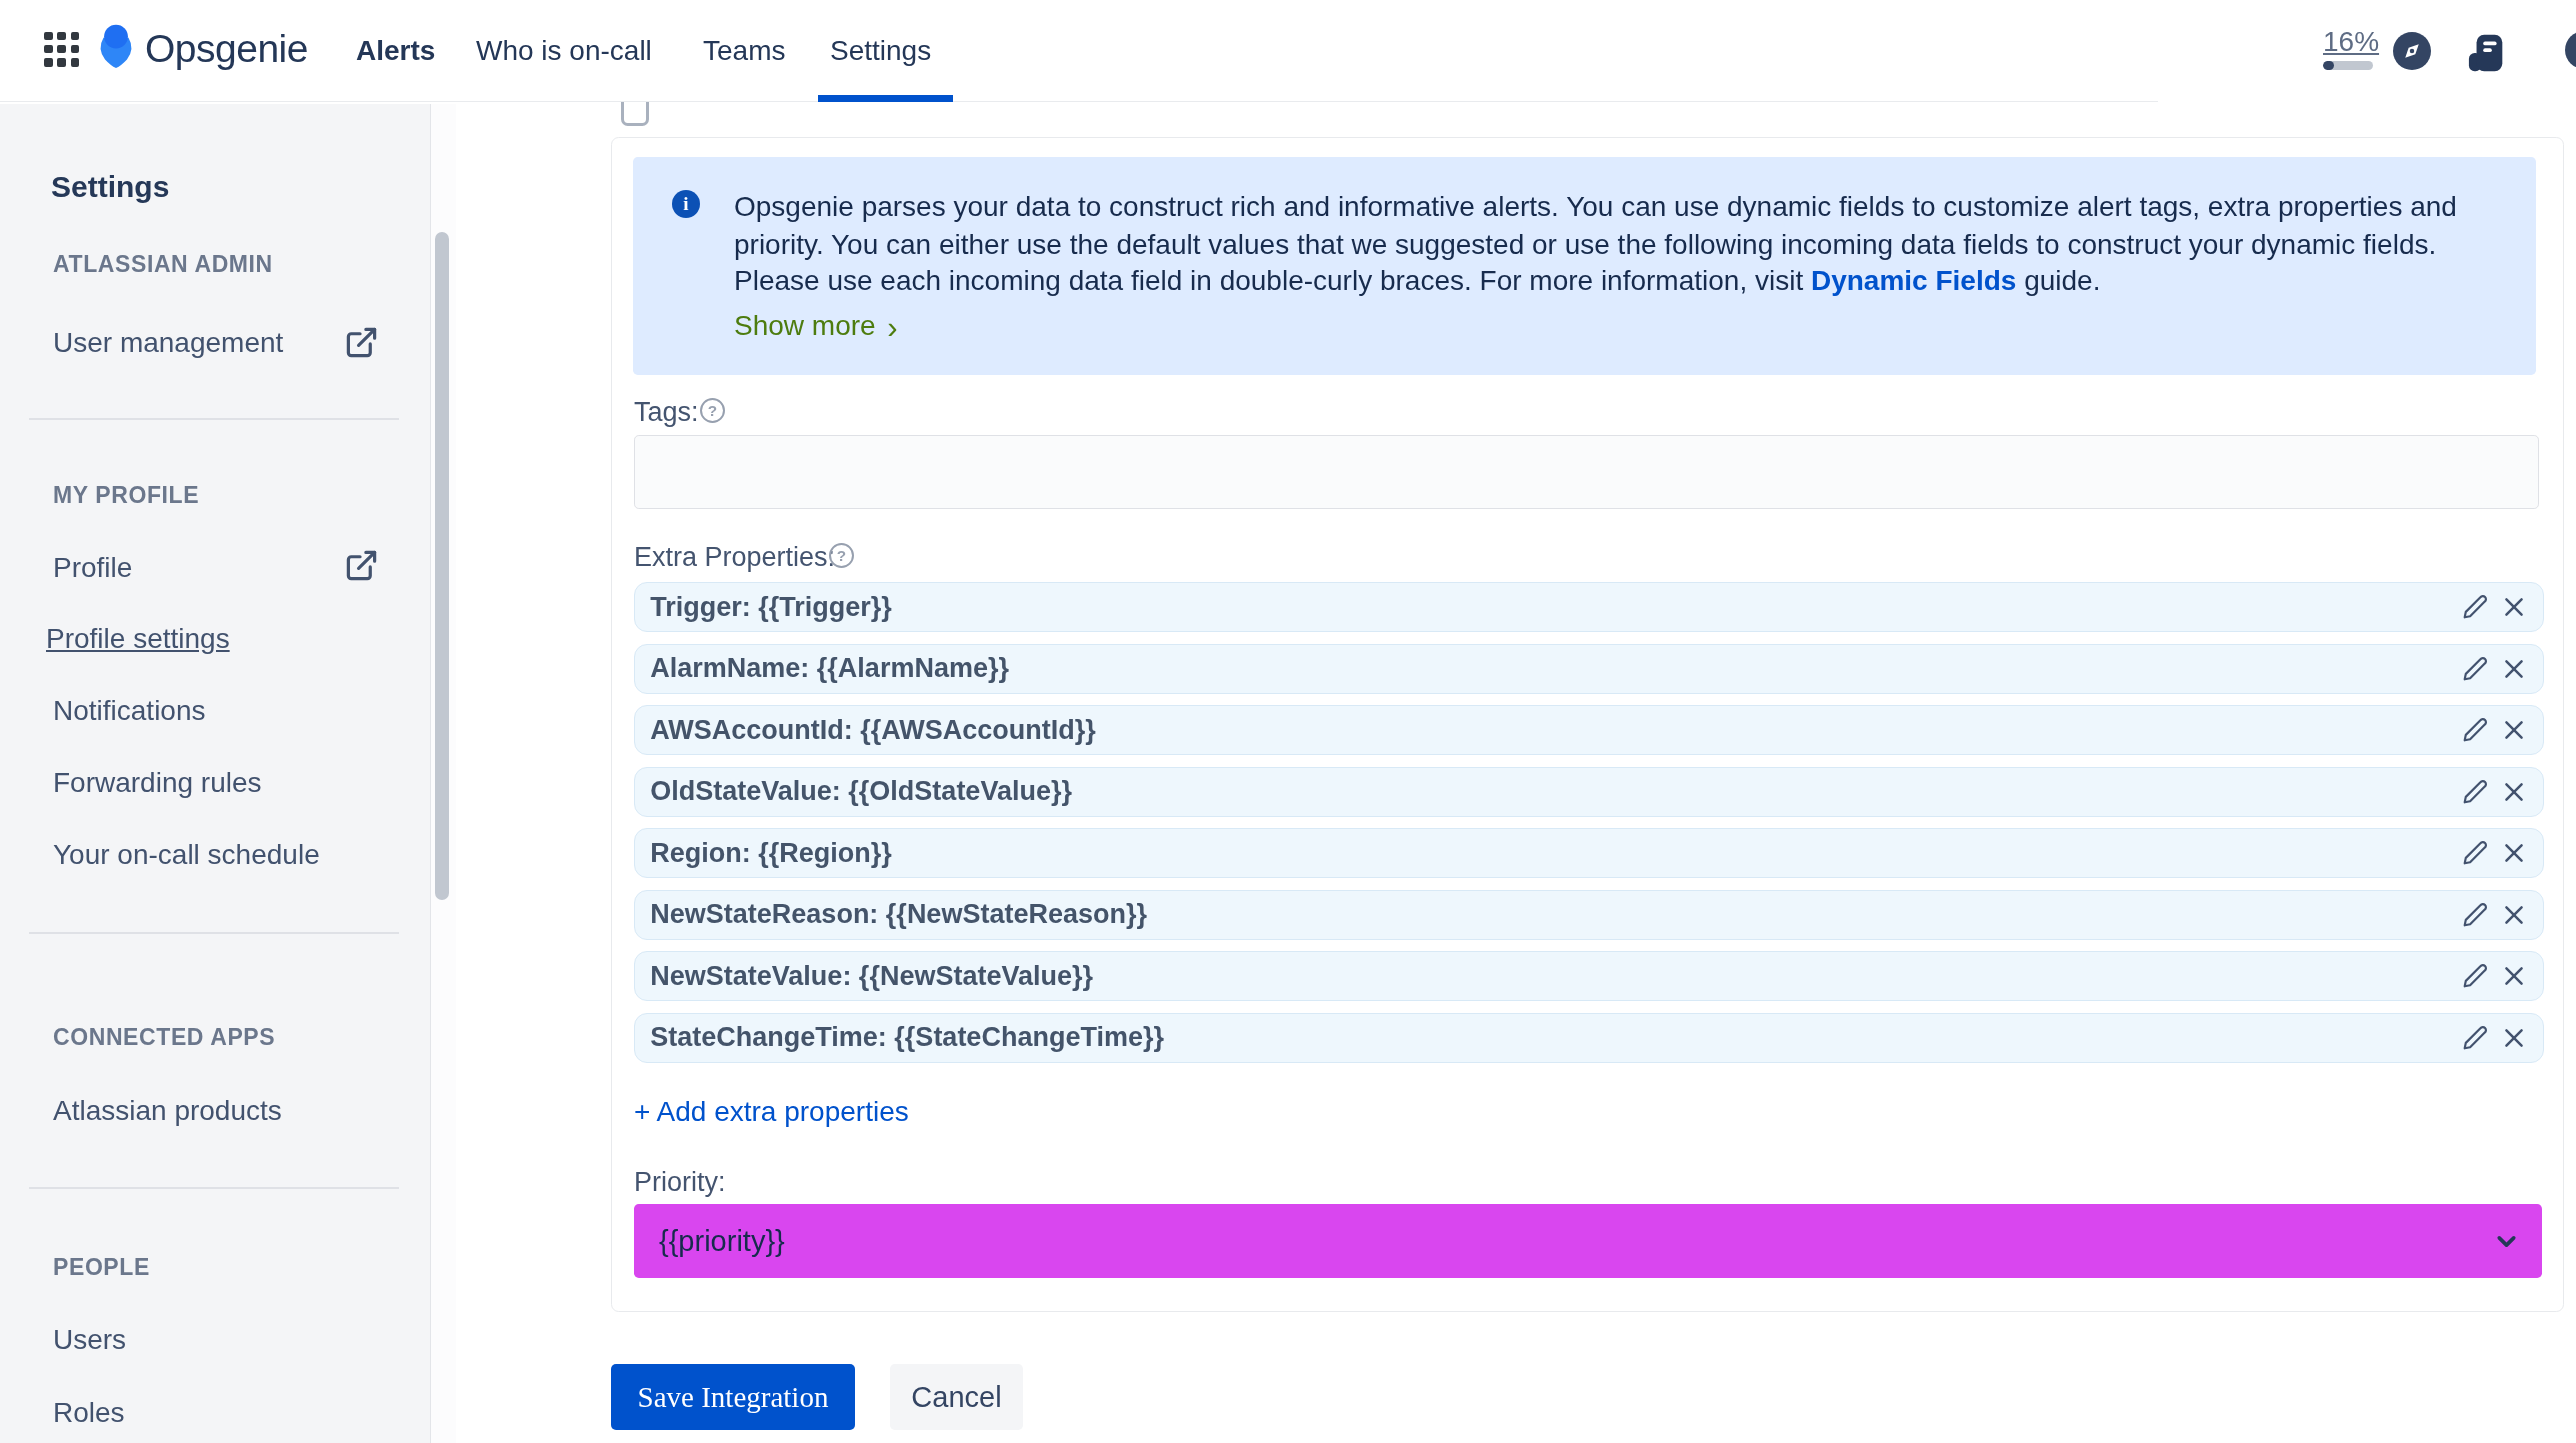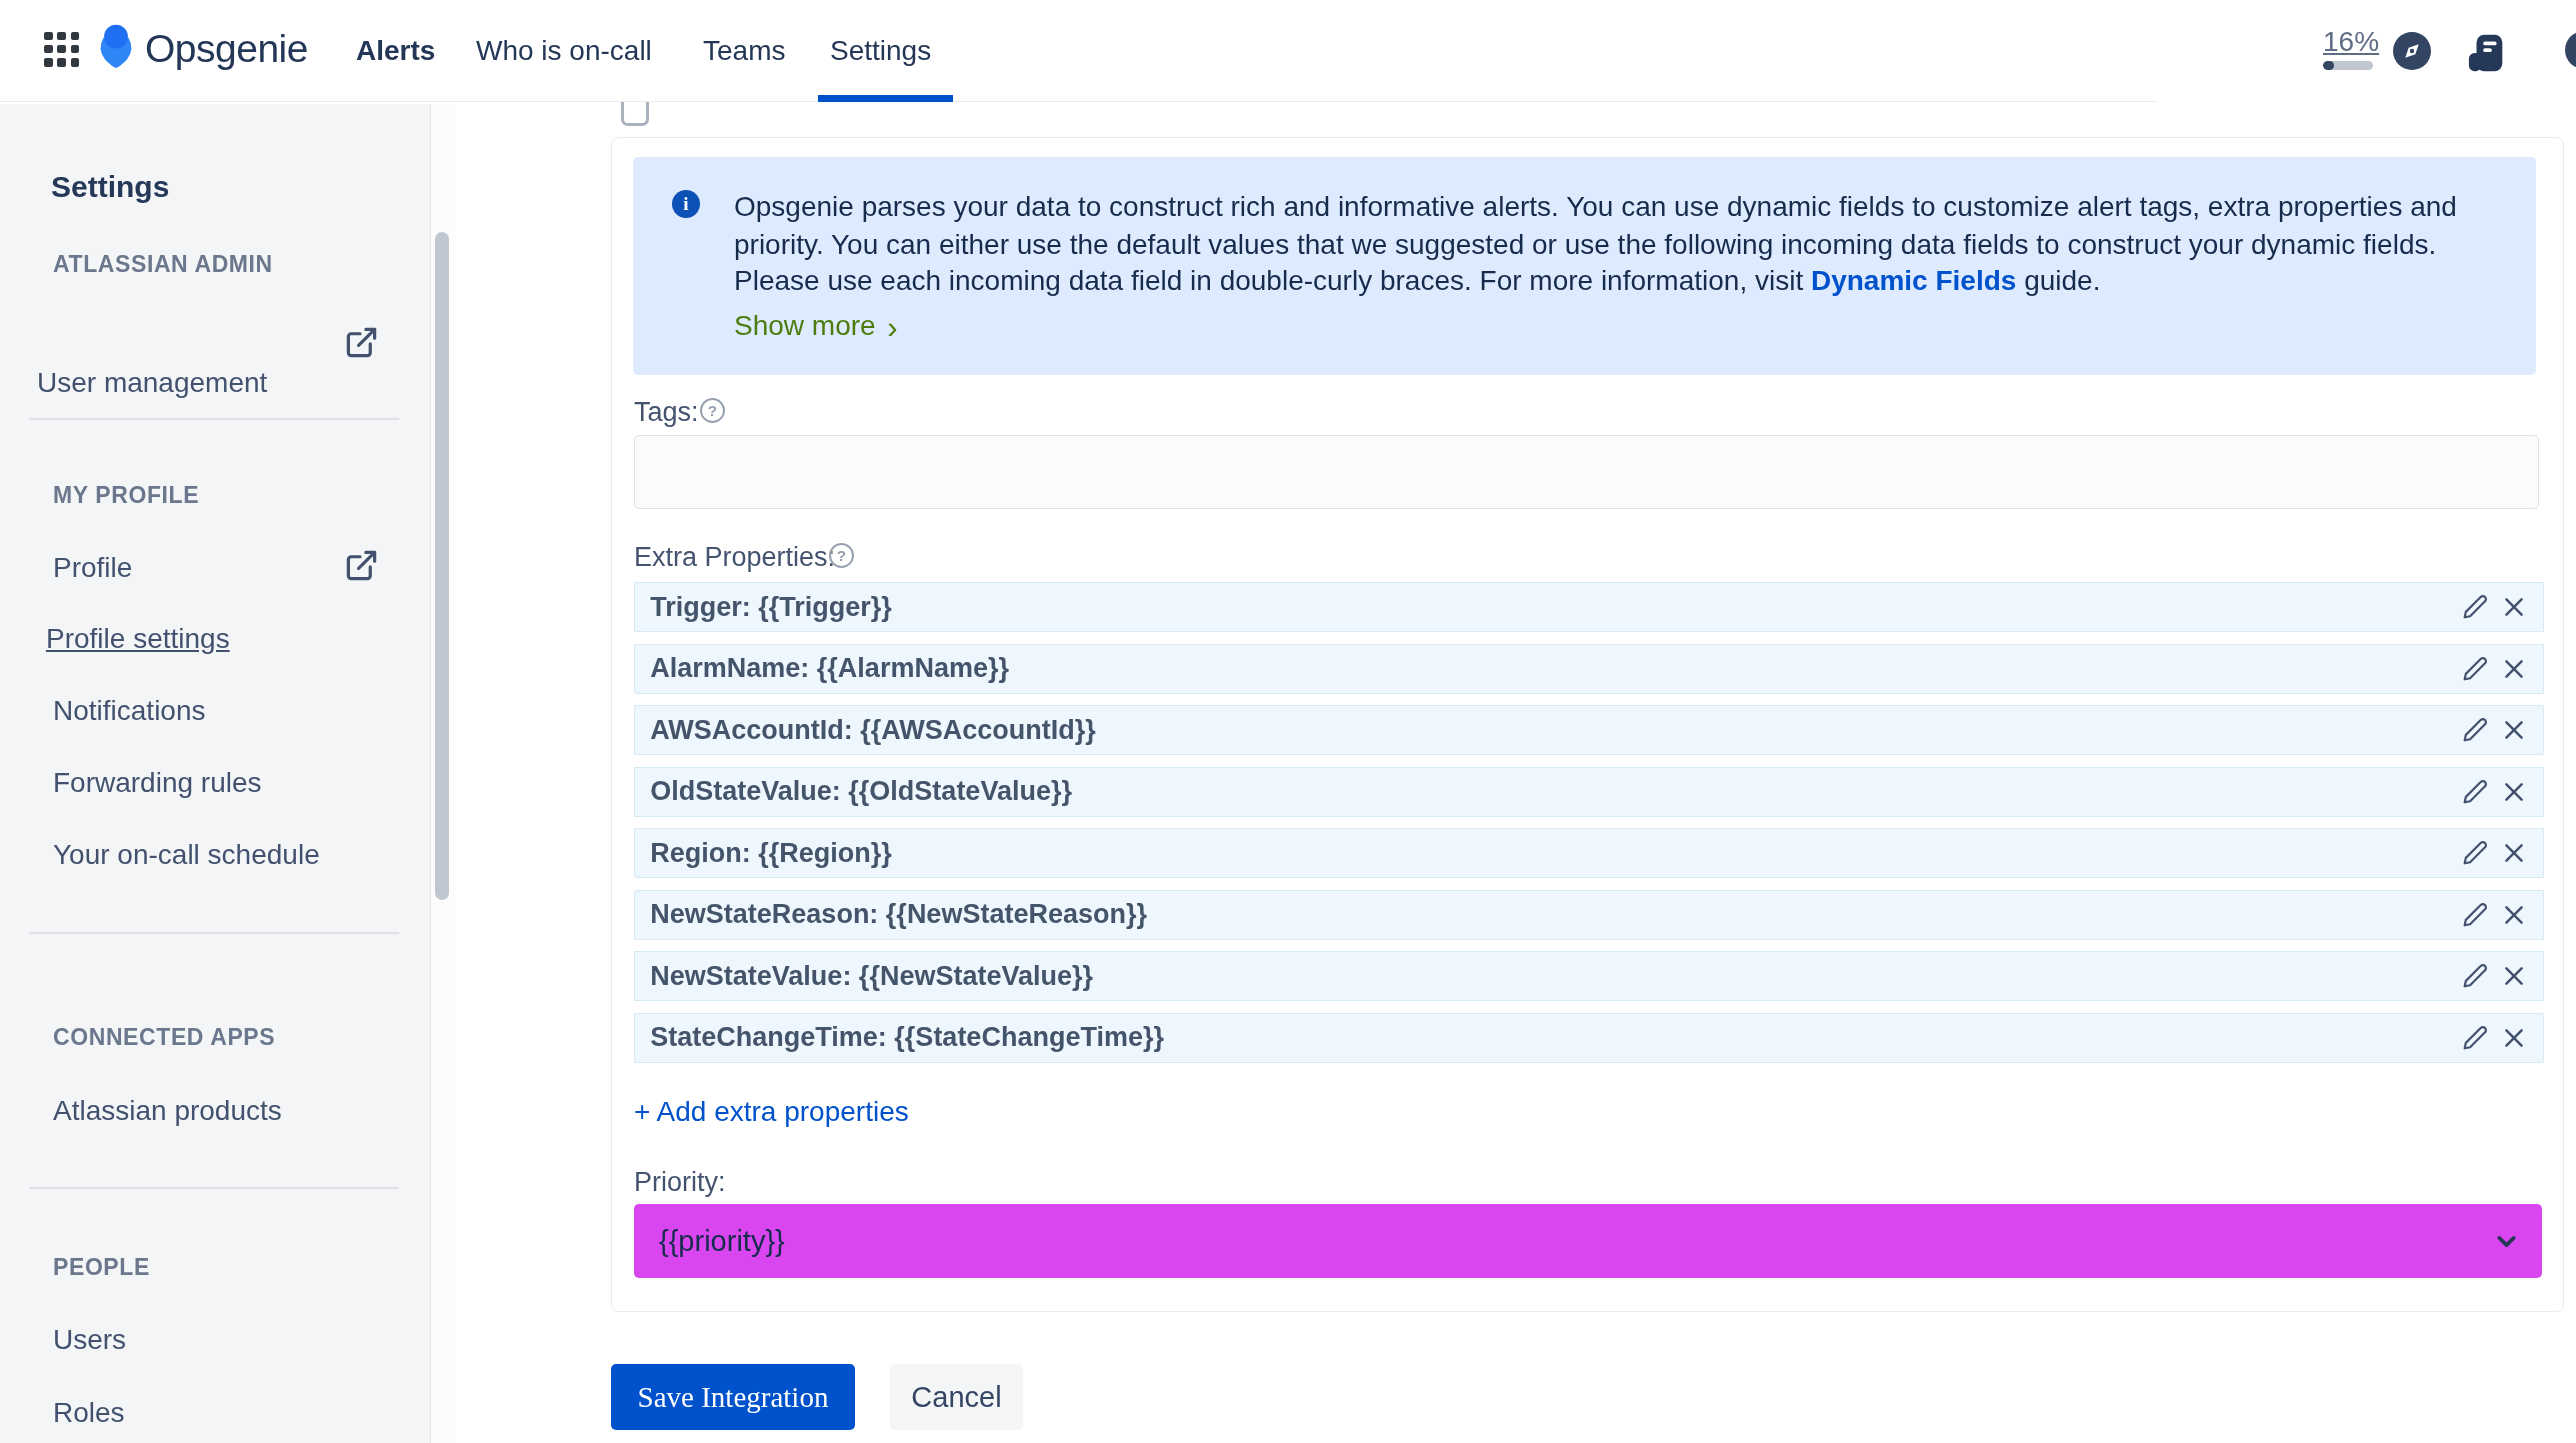--- a/index.html
+++ b/index.html
@@ -6,21 +6,21 @@
   html,body { width:2576px; height:1444px; overflow:hidden; background:#fff;
     font-family:"Liberation Sans", sans-serif; }
   .abs { position:absolute; }
   .nav-item { font-size:28px; font-weight:500; color:#243757; cursor:pointer; }
   .side-item { font-size:28px; font-weight:400; color:#42526e; cursor:pointer; }
   .side-section { font-size:23px; font-weight:700; color:#6b778c; letter-spacing:0.6px; }
   .divider { height:1.9px; background:#dfe1e6; }
   .qicon { width:25px; height:25px; border-radius:50%; border:2.9px solid #97a0af;
     color:#97a0af; font-size:15.3px; font-weight:700; display:flex; align-items:center;
     justify-content:center; }
-  .prop-row { background:#eef7fd; border:1.9px solid #d8e9f6; border-radius:1px;
+  .prop-row { background:#eef7fd; border:1.9px solid #d8e9f6; border-radius:13px;
     height:50px; display:flex; align-items:center; justify-content:space-between;
     padding:0 16px 0 15.3px; }
   .prop-text { font-size:27px; font-weight:600; color:#44546a; }
   .row-icons { display:flex; align-items:center; gap:13.4px; }
   .blue-link { color:#0052cc; cursor:pointer; }
   .banner-line { font-size:28px; color:#172b4d; white-space:nowrap; }
   .field-label { font-size:27px; color:#44546f; }
   .dot { width:8.6px; height:8.6px; border-radius:1.9px; background:#32383f; }
 </style>
 </head>
@@ -75,21 +75,21 @@
 </div>
 
 <div class="abs" style="left:0;top:104px;width:430px;height:1340px;background:#f4f5f7;"></div>
 <div class="abs" style="left:430px;top:104px;width:26px;height:1340px;background:#fcfcfd;border-left:1px solid #e3e5e9;"></div>
 <div class="abs" style="left:435px;top:232px;width:14.3px;height:668px;border-radius:7.6px;background:#c1c7d0;"></div>
 
 <div class="abs" style="left:51px;top:170px;font-size:30px;font-weight:700;color:#253858;">Settings</div>
 
 <div class="abs side-section" style="left:53px;top:251px;">ATLASSIAN ADMIN</div>
 
-<div class="abs side-item" style="left:37px;top:327px;margin-top:40px;">User management</div>
+<div class="abs side-item" style="left:53px;top:327px;">User management</div>
 <svg class="abs" style="left:344px;top:325px;" width="35" height="35" viewBox="0 0 24 24" fill="none" stroke="#42526e" stroke-width="2.2" stroke-linecap="round" stroke-linejoin="round">
   <path d="M18 13v6a2 2 0 0 1-2 2H5a2 2 0 0 1-2-2V8a2 2 0 0 1 2-2h6"></path>
   <polyline points="15 3 21 3 21 9"></polyline>
     <line x1="10" y1="14" x2="21" y2="3"></line>
 </svg>
 
 <div class="abs divider" style="left:29px;top:418px;width:370px;"></div>
 
 <div class="abs side-section" style="left:53px;top:482px;">MY PROFILE</div>
 

